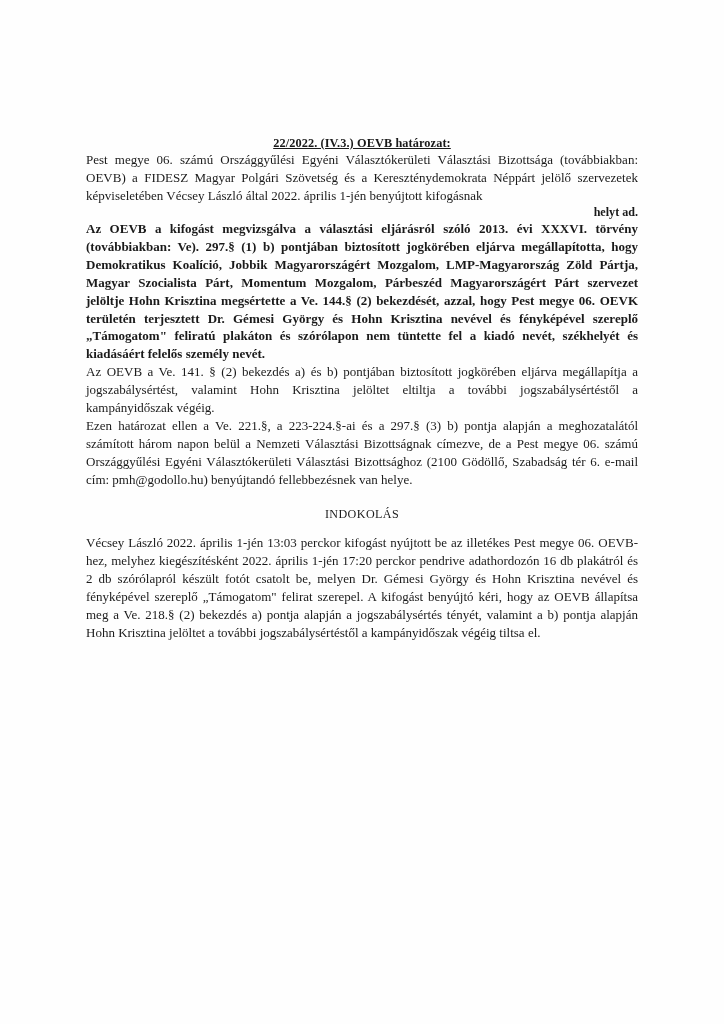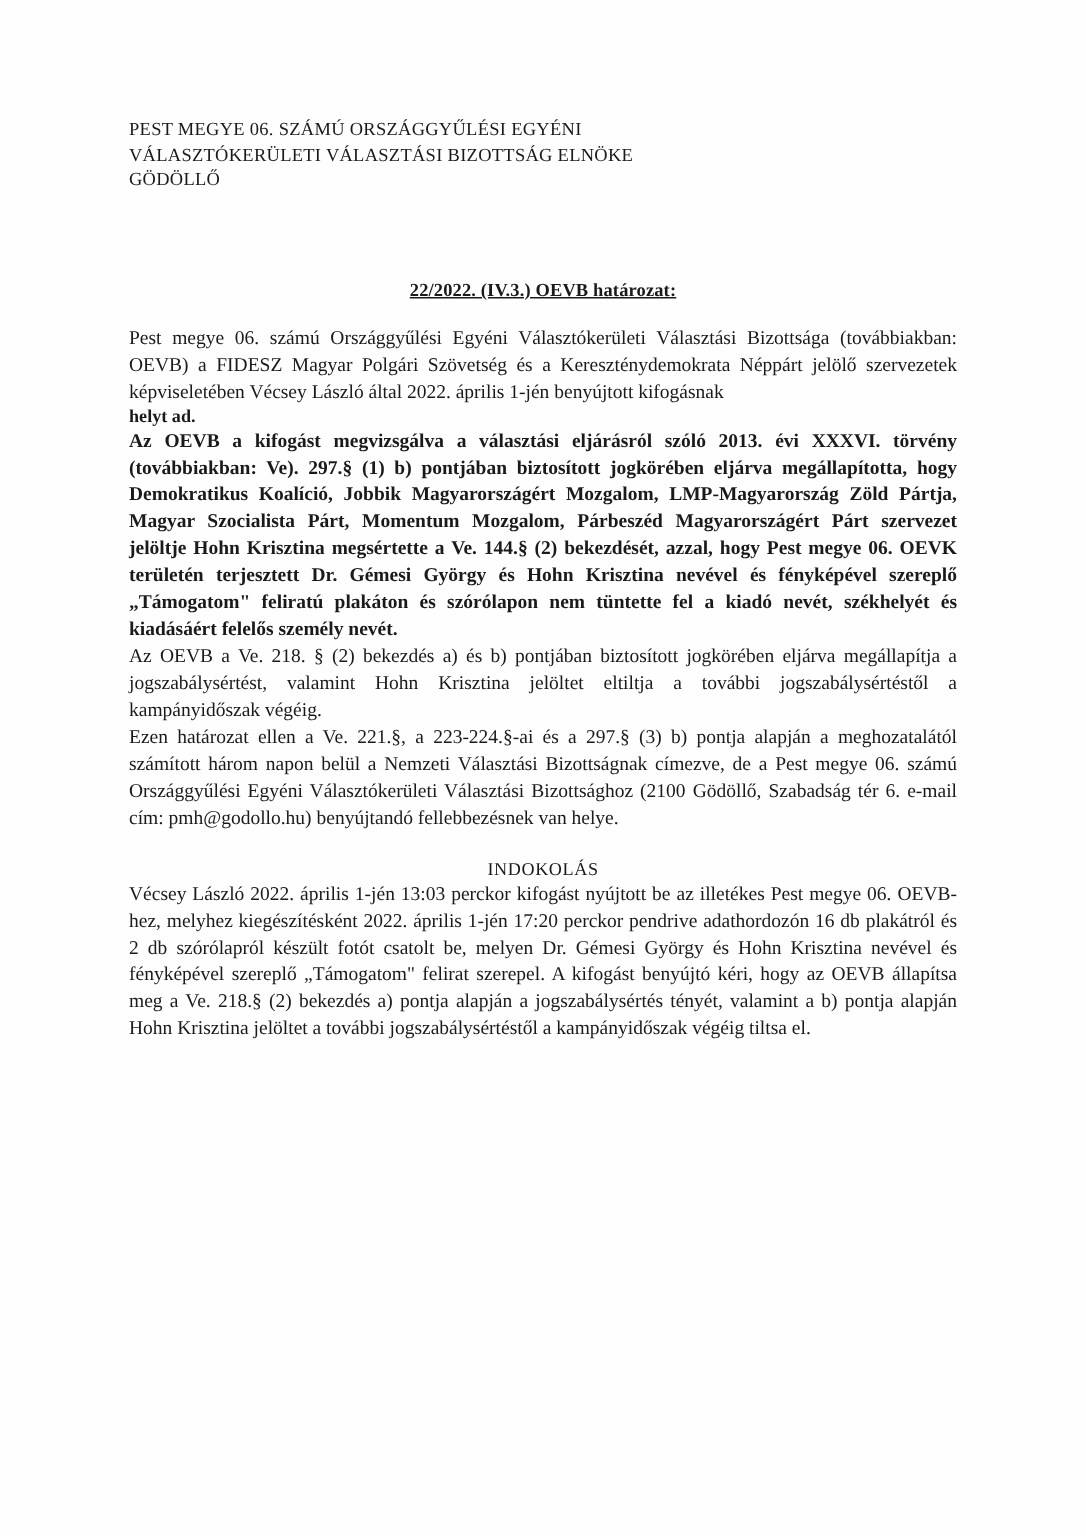--- a/index.html
+++ b/index.html
@@ -38,68 +38,63 @@
   }
   .header-block div {
     white-space: nowrap;
   }
   .title {
     text-align: center;
     font-weight: bold;
     text-decoration: underline;
     font-size: 12.3px;
     margin-top: 58px;
-    margin-bottom: 15px;
+    margin-bottom: 0;
     letter-spacing: 0.1px;
   }
   p.body-par {
     text-align: justify;
     font-size: 13px;
     line-height: 1.38;
     margin: 0;
     text-justify: inter-word;
   }
   .gap-top-1 { margin-top: 50px; }
   .gap-top-2 { margin-top: 20px; font-weight: bold; }
   .gap-top-3 { margin-top: 19px; }
   .centered-bold {
-    text-align: left;
+    text-align: right;
     font-weight: bold;
     font-size: 12.1px;
     margin: 0;
   }
   .centered-plain {
     text-align: center;
     font-size: 12.1px;
-    margin: 0;
+    margin: 12px;
     letter-spacing: 0.4px;
   }
   .indokolas-gap { margin-top: 18px; }
 </style>
 </head>
 <body>
 
 <div class="page">
   <div class="content">
 
-    <div class="header-block">
-      <div>PEST MEGYE 06. SZÁMÚ ORSZÁGGYŰLÉSI EGYÉNI</div>
-      <div>VÁLASZTÓKERÜLETI VÁLASZTÁSI BIZOTTSÁG ELNÖKE</div>
-      <div>GÖDÖLLŐ</div>
-    </div>
 
     <div class="title">22/2022. (IV.3.) OEVB határozat:</div>
 
     <p class="body-par gap-top-1">Pest megye 06. számú Országgyűlési Egyéni Választókerületi Választási Bizottsága (továbbiakban: OEVB) a FIDESZ Magyar Polgári Szövetség és a Kereszténydemokrata Néppárt jelölő szervezetek képviseletében Vécsey László által 2022. április 1-jén benyújtott kifogásnak</p>
 
     <p class="centered-bold gap-top-2">helyt ad.</p>
 
     <p class="body-par gap-top-2">Az OEVB a kifogást megvizsgálva a választási eljárásról szóló 2013. évi XXXVI. törvény (továbbiakban: Ve). 297.§ (1) b) pontjában biztosított jogkörében eljárva megállapította, hogy Demokratikus Koalíció, Jobbik Magyarországért Mozgalom, LMP-Magyarország Zöld Pártja, Magyar Szocialista Párt, Momentum Mozgalom, Párbeszéd Magyarországért Párt szervezet jelöltje Hohn Krisztina megsértette a Ve. 144.§ (2) bekezdését, azzal, hogy Pest megye 06. OEVK területén terjesztett Dr. Gémesi György és Hohn Krisztina nevével és fényképével szereplő „Támogatom" feliratú plakáton és szórólapon nem tüntette fel a kiadó nevét, székhelyét és kiadásáért felelős személy nevét.</p>
 
-    <p class="body-par gap-top-3">Az OEVB a Ve. 218. § (2) bekezdés a) és b) pontjában biztosított jogkörében eljárva megállapítja a jogszabálysértést, valamint Hohn Krisztina jelöltet eltiltja a további jogszabálysértéstől a kampányidőszak végéig.</p>
+    <p class="body-par gap-top-3">Az OEVB a Ve. 141. § (2) bekezdés a) és b) pontjában biztosított jogkörében eljárva megállapítja a jogszabálysértést, valamint Hohn Krisztina jelöltet eltiltja a további jogszabálysértéstől a kampányidőszak végéig.</p>
 
     <p class="body-par gap-top-3">Ezen határozat ellen a Ve. 221.§, a 223-224.§-ai és a 297.§ (3) b) pontja alapján a meghozatalától számított három napon belül a Nemzeti Választási Bizottságnak címezve, de a Pest megye 06. számú Országgyűlési Egyéni Választókerületi Választási Bizottsághoz (2100 Gödöllő, Szabadság tér 6. e-mail cím: pmh@godollo.hu) benyújtandó fellebbezésnek van helye.</p>
 
     <p class="centered-plain indokolas-gap">INDOKOLÁS</p>
 
     <p class="body-par gap-top-3">Vécsey László 2022. április 1-jén 13:03 perckor kifogást nyújtott be az illetékes Pest megye 06. OEVB-hez, melyhez kiegészítésként 2022. április 1-jén 17:20 perckor pendrive adathordozón 16 db plakátról és 2 db szórólapról készült fotót csatolt be, melyen Dr. Gémesi György és Hohn Krisztina nevével és fényképével szereplő „Támogatom" felirat szerepel. A kifogást benyújtó kéri, hogy az OEVB állapítsa meg a Ve. 218.§ (2) bekezdés a) pontja alapján a jogszabálysértés tényét, valamint a b) pontja alapján Hohn Krisztina jelöltet a további jogszabálysértéstől a kampányidőszak végéig tiltsa el.</p>
 
   </div>
 </div>
 

